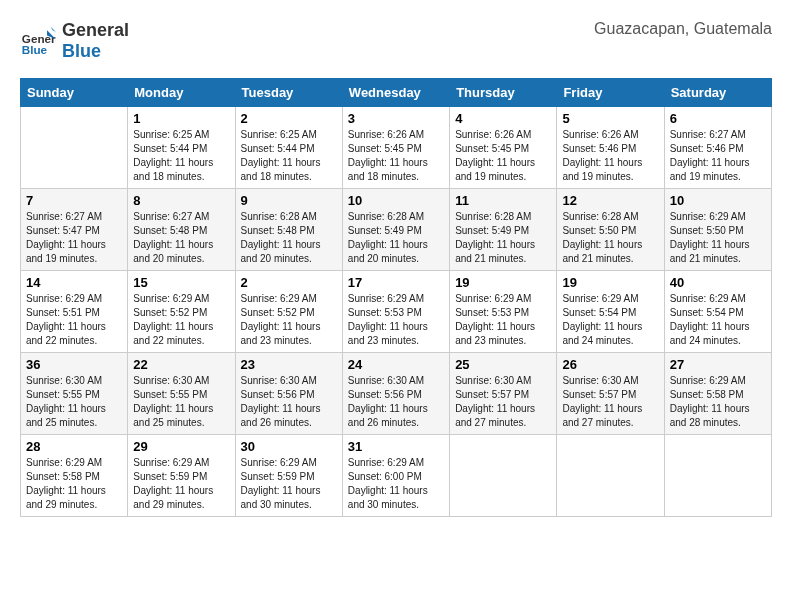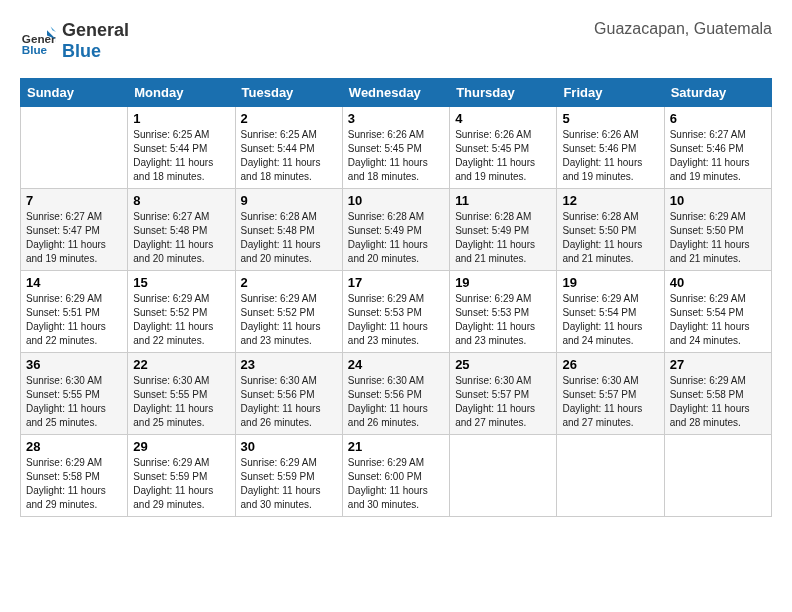--- a/index.html
+++ b/index.html
@@ -324,21 +324,21 @@
 and 29 minutes.</div>
         </td>
         <td>
           <div class="day-num">30</div>
           <div class="cell-text" style="white-space: pre-line;">Sunrise: 6:29 AM
 Sunset: 5:59 PM
 Daylight: 11 hours
 and 30 minutes.</div>
         </td>
         <td>
-          <div class="day-num">21</div>
+          <div class="day-num">31</div>
           <div class="cell-text" style="white-space: pre-line;">Sunrise: 6:29 AM
 Sunset: 6:00 PM
 Daylight: 11 hours
 and 30 minutes.</div>
         </td>
         <td class="empty"></td>
         <td class="empty"></td>
         <td class="empty"></td>
       </tr>
     </tbody>

